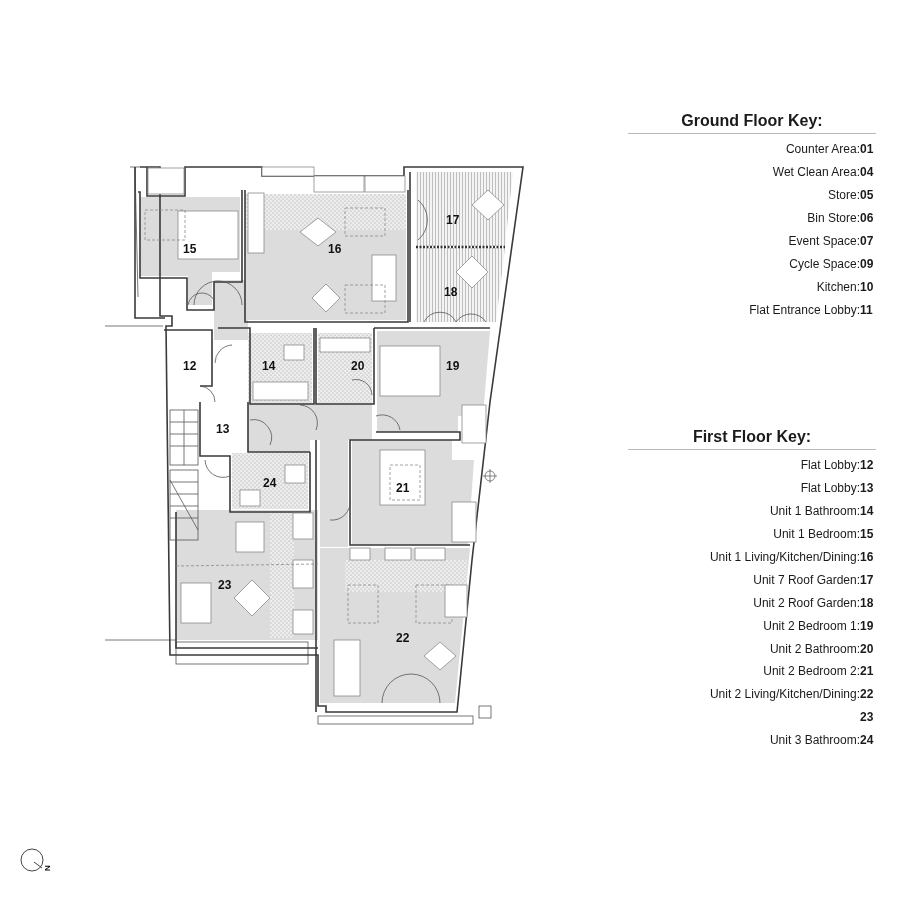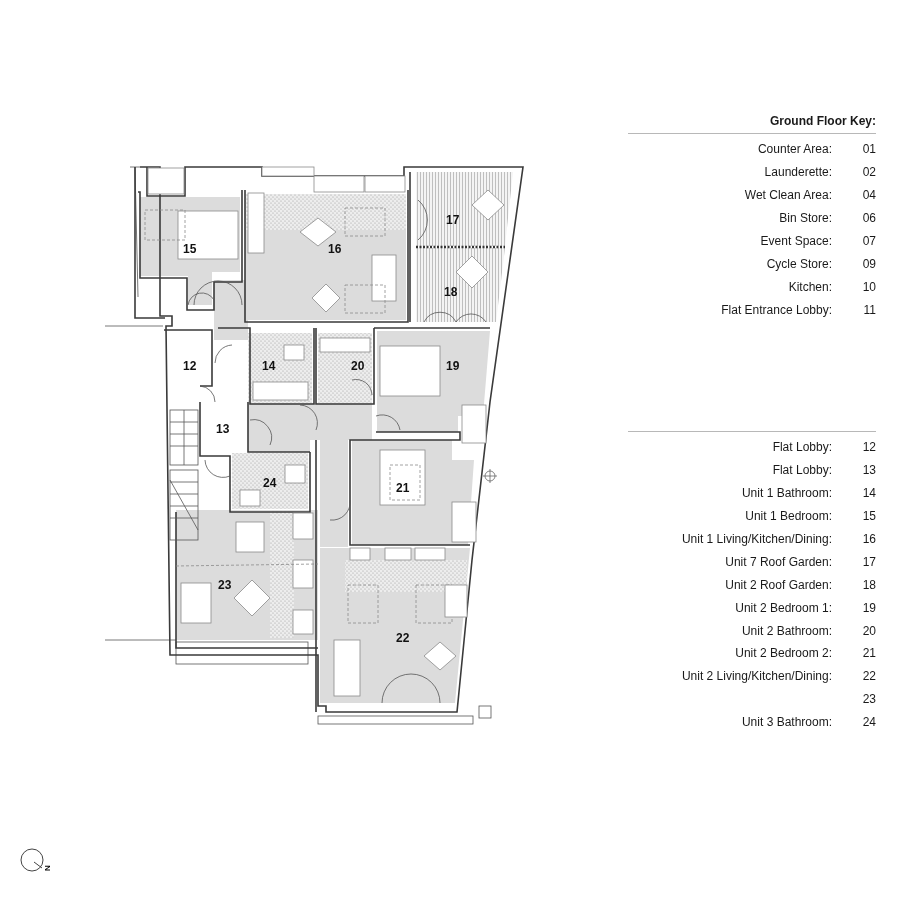--- a/index.html
+++ b/index.html
@@ -1,23 +1,23 @@
 <!DOCTYPE html>
 <html><head>
 <meta charset="utf-8">
 <style>
   html, body { margin:0; padding:0; background:#ffffff; }
   body { width:900px; height:900px; position:relative; overflow:hidden; font-family:"Liberation Sans", sans-serif; color:#1a1a1a; }
   #plan { position:absolute; left:0; top:0; width:900px; height:900px; }
   .key { position:absolute; left:628px; width:248px; }
-  .key-title { text-align:right; font-weight:bold; font-size:12px; padding-right:0px; height:18px; line-height:18px; }
+  .key-title { text-align:center; font-weight:bold; font-size:16px; padding-right:0px; height:18px; line-height:18px; }
   .key-rule { height:0; border-top:1.5px solid #b8b8b8; margin-top:3px; margin-bottom:4px; }
   .key-row { display:flex; justify-content:flex-end; align-items:center; height:22.9px; font-size:12px; white-space:nowrap; }
-  .key-row .lbl { margin-right:12px; }
-  .key-row .num { font-weight:normal; width:16px; text-align:right;margin-left:16px; }
+  .key-row .lbl { margin-right:0; }
+  .key-row .num { font-weight:bold; width:16px; text-align:left; }
   .room-label { font-family:"Liberation Sans", sans-serif; font-weight:bold; font-size:12px; fill:#111; }
   .wall { fill:none; stroke:#3a3a3a; stroke-width:1.6; }
   .thin { fill:none; stroke:#555; stroke-width:0.8; }
   .dash { fill:none; stroke:#8a8a8a; stroke-width:0.8; stroke-dasharray:3 2; }
   .furn { fill:#ffffff; stroke:#8a8a8a; stroke-width:0.8; }
   .room { fill:#dcdcdc; stroke:none; }
   .white { fill:#ffffff; stroke:none; }
 </style>
 </head>
 <body>
@@ -213,50 +213,51 @@
 </svg>
 
 <div class="key" style="top:112px;">
   <div class="key-title">Ground Floor Key:</div>
   <div class="key-rule"></div>
   <div class="key-row">
       <span class="lbl">Counter Area:</span>
       <span class="num">01</span>
     </div>
   <div class="key-row">
-      <span class="lbl">Launderette:</span>
-      <span class="num">02</span>
-    </div>
-  <div class="key-row">
       <span class="lbl">Wet Clean Area:</span>
       <span class="num">04</span>
     </div>
   <div class="key-row">
+      <span class="lbl">Store:</span>
+      <span class="num">05</span>
+    </div>
+  <div class="key-row">
       <span class="lbl">Bin Store:</span>
       <span class="num">06</span>
     </div>
   <div class="key-row">
       <span class="lbl">Event Space:</span>
       <span class="num">07</span>
     </div>
   <div class="key-row">
-      <span class="lbl">Cycle Store:</span>
+      <span class="lbl">Cycle Space:</span>
       <span class="num">09</span>
     </div>
   <div class="key-row">
       <span class="lbl">Kitchen:</span>
       <span class="num">10</span>
     </div>
   <div class="key-row">
       <span class="lbl">Flat Entrance Lobby:</span>
       <span class="num">11</span>
     </div>
 </div>
 
 <div class="key" style="top:428px;">
+  <div class="key-title">First Floor Key:</div>
   <div class="key-rule"></div>
   <div class="key-row">
       <span class="lbl">Flat Lobby:</span>
       <span class="num">12</span>
     </div>
   <div class="key-row">
       <span class="lbl">Flat Lobby:</span>
       <span class="num">13</span>
     </div>
   <div class="key-row">

